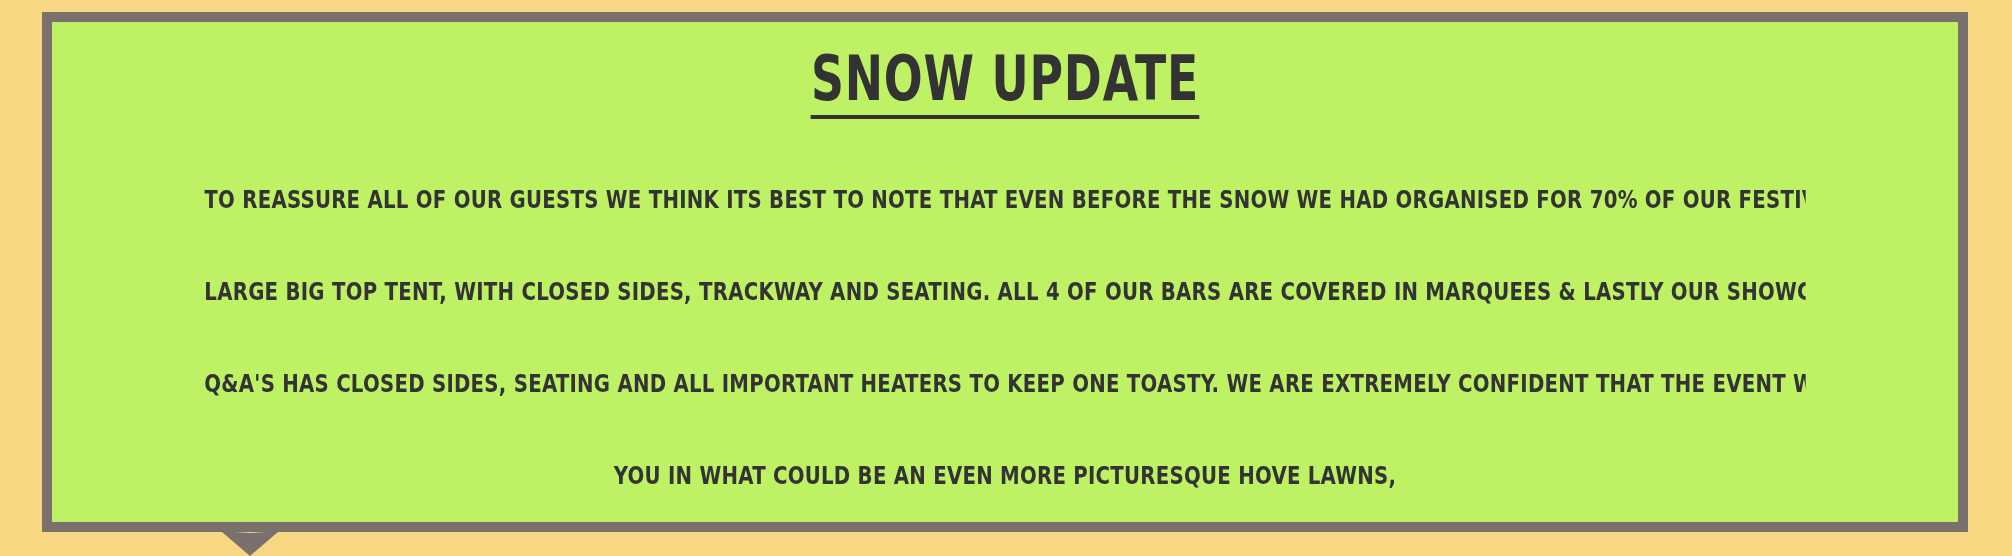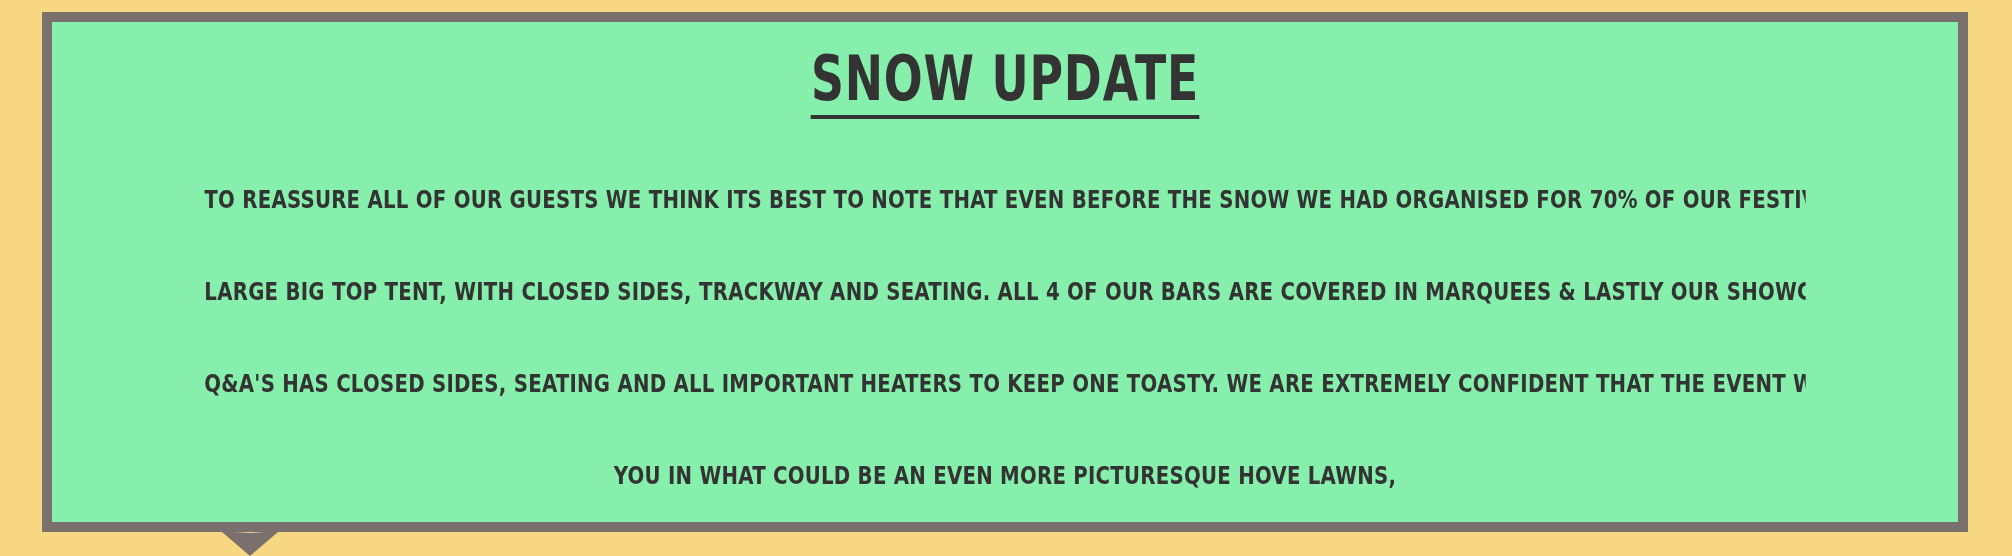--- a/index.html
+++ b/index.html
@@ -24,21 +24,21 @@
 
   
   #notice-box {
     position: absolute;
     left: 42px;
     top: 12px;
     width: 1926px;
     height: 520px;
     box-sizing: border-box;
     border: 10px solid #7a716e;
-    background: #86efac;
+    background: #bef264;
   }
 
   
   #bubble-tail-outer {
     position: absolute;
     left: 222px;
     top: 532px;
     width: 0;
     height: 0;
     border-left: 28px solid transparent;

